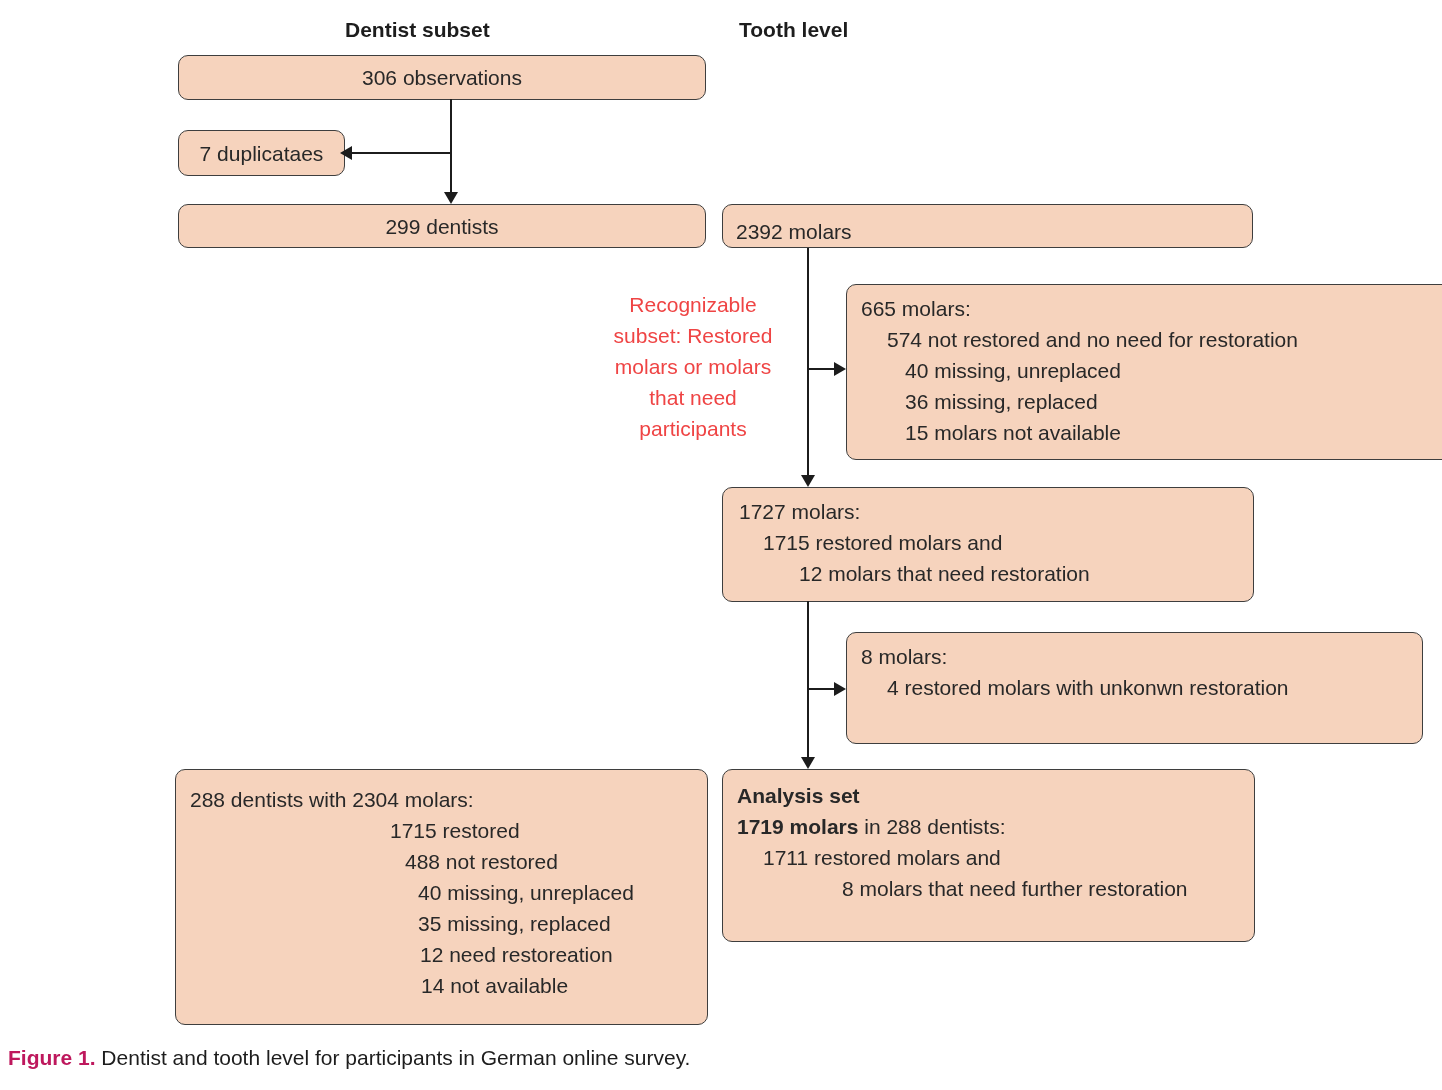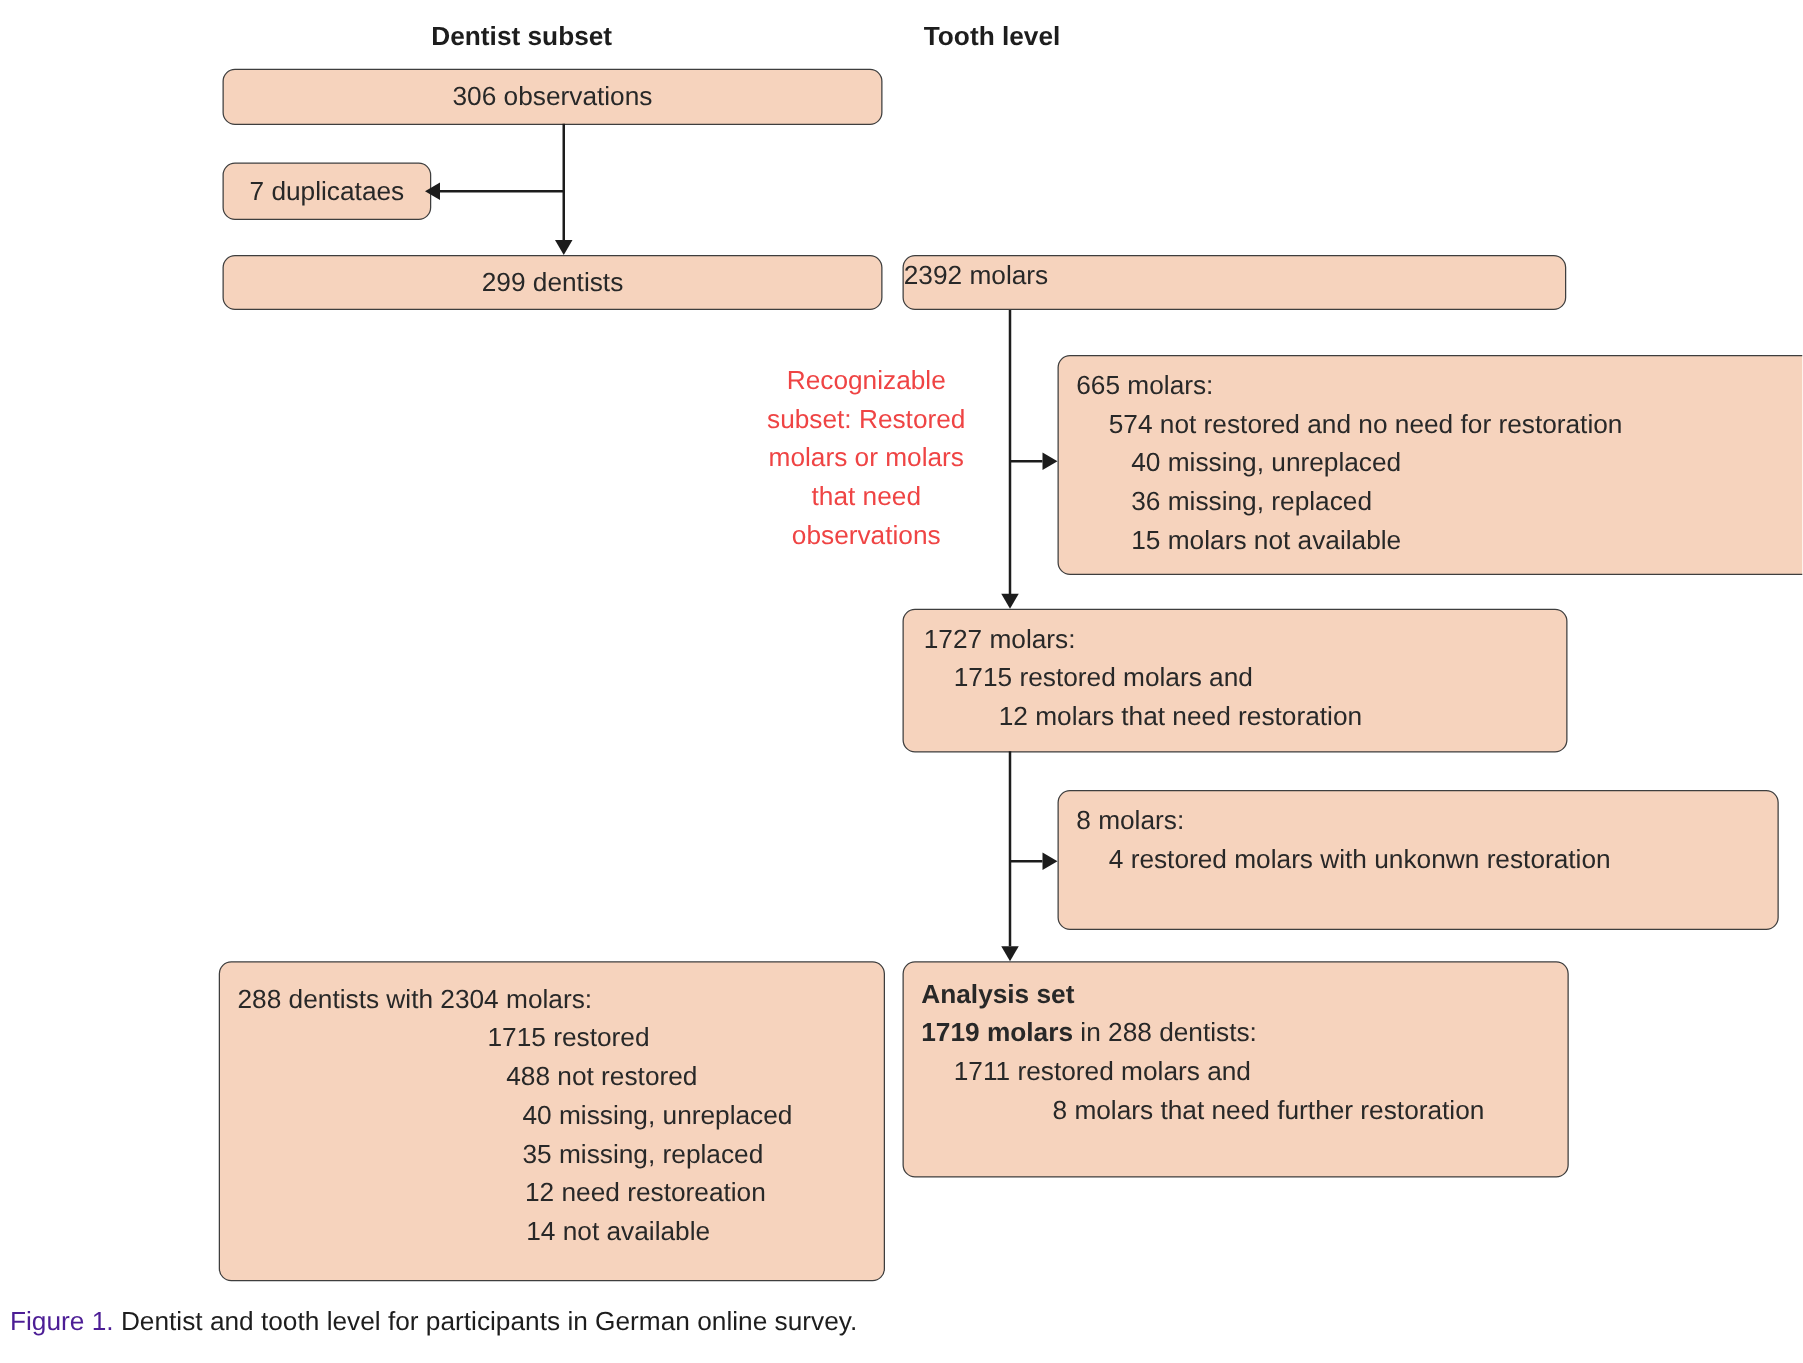--- a/index.html
+++ b/index.html
@@ -8,35 +8,35 @@
     font-family:"Liberation Sans","DejaVu Sans",sans-serif;
     color:#282828; overflow:hidden;
   }
   .colhdr { position:absolute; font-size:21px; font-weight:bold; color:#1d1d1d; white-space:nowrap; }
   .box {
     position:absolute; box-sizing:border-box;
     background:#f6d3bd; border:1.5px solid #3e3e3e; border-radius:10px;
     font-size:21px; color:#282828;
   }
   .box.center { display:flex; align-items:center; justify-content:center; }
-  .box.leftpad { display:flex; align-items:flex-start; }
+  .box.leftpad { display:flex; align-items:flex-end; padding-left:13px; }
   .bl { line-height:31px; white-space:nowrap; }
   .note {
     position:absolute; font-size:21px; line-height:31px; text-align:center;
     color:#ef4444; white-space:nowrap;
   }
   .vline, .hline { position:absolute; background:#1c1c1c; }
   .vline { width:2px; }
   .hline { height:2px; }
   .ah { position:absolute; width:0; height:0; }
   .ah.down  { border-left:7px solid transparent; border-right:7px solid transparent; border-top:12px solid #1c1c1c; }
   .ah.left  { border-top:7px solid transparent; border-bottom:7px solid transparent; border-right:12px solid #1c1c1c; }
   .ah.right { border-top:7px solid transparent; border-bottom:7px solid transparent; border-left:12px solid #1c1c1c; }
   .caption { position:absolute; left:8px; top:1046px; font-size:21px; color:#1d1d1d; white-space:nowrap; }
-  .caption .lab { color:#4c1d95; font-weight:normal; }
+  .caption .lab { color:#be185d; font-weight:bold; }
   .b { font-weight:bold; }
 </style>
 </head>
 <body>
 
 <div id="canvas">
 
   <div class="colhdr" style="left:345px; top:18px;">Dentist subset</div>
   <div class="colhdr" style="left:739px; top:18px;">Tooth level</div>
 
@@ -54,21 +54,21 @@
 
   <div class="box leftpad" style="left:722px; top:204px; width:531px; height:44px;">
     <span class="bl">2392 molars</span>
   </div>
 
   <div class="note" style="left:601px; top:289px; width:184px;">
     <div class="bl">Recognizable</div>
     <div class="bl">subset: Restored</div>
     <div class="bl">molars or molars</div>
     <div class="bl">that need</div>
-    <div class="bl">observations</div>
+    <div class="bl">participants</div>
   </div>
 
   <div class="box" style="left:846px; top:284px; width:679px; height:176px; padding:8px 14px;">
     <div class="bl">665 molars:</div>
     <div class="bl" style="padding-left:26px;">574 not restored and no need for restoration</div>
     <div class="bl" style="padding-left:44px;">40 missing, unreplaced</div>
     <div class="bl" style="padding-left:44px;">36 missing, replaced</div>
     <div class="bl" style="padding-left:44px;">15 molars not available</div>
   </div>
 

